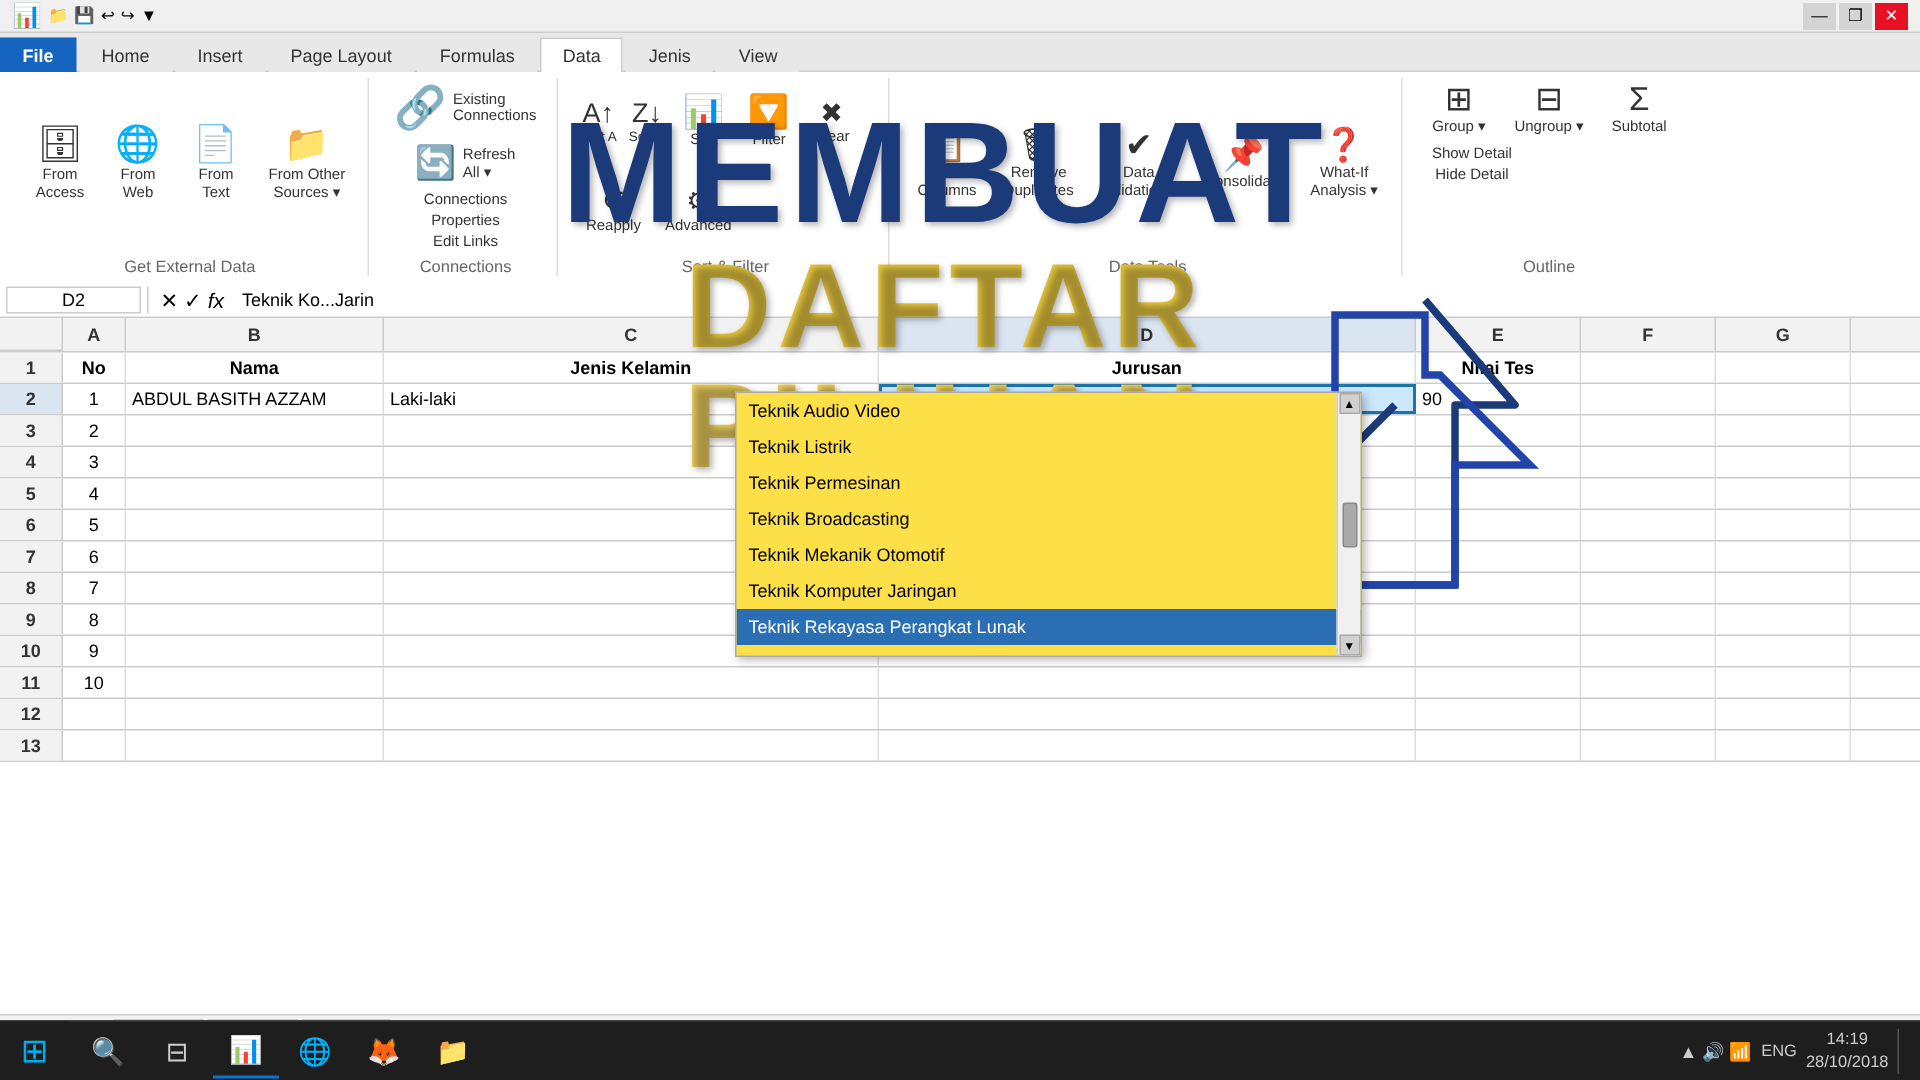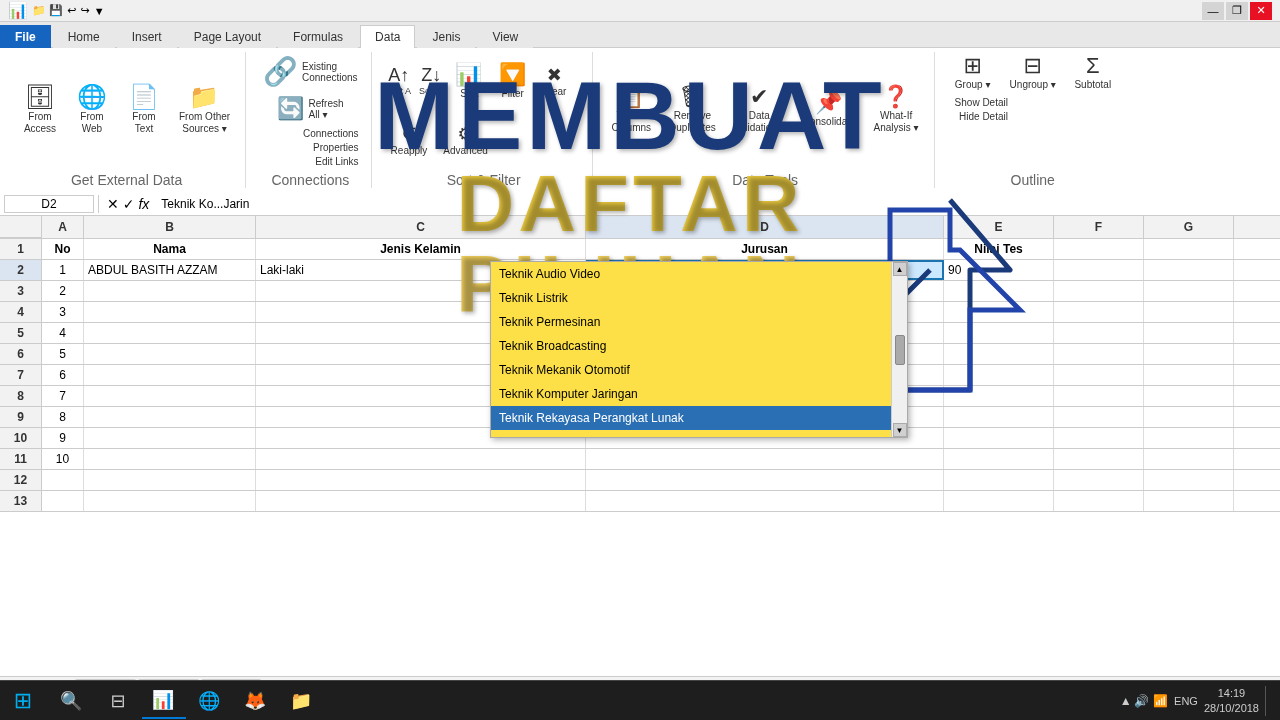--- a/index.html
+++ b/index.html
@@ -34,21 +34,21 @@
       background: #fff; border-color: #ccc; color: #333; font-weight: normal;
     }
     .ribbon-content { display: flex; padding: 4px 8px; gap: 4px; align-items: stretch; min-height: 80px; }
     .ribbon-group {
       display: flex; flex-direction: column; border-right: 1px solid #ddd;
       padding: 0 8px; min-width: 60px; align-items: center;
     }
     .ribbon-group:last-child { border-right: none; }
     .ribbon-group-buttons { display: flex; gap: 4px; flex: 1; align-items: center; }
     .ribbon-group-label {
-      font-size: 14px; color: #666; text-align: center; padding-top: 4px; white-space: nowrap;
+      font-size: 11px; color: #666; text-align: center; padding-top: 4px; white-space: nowrap;
     }
     .ribbon-btn {
       display: flex; flex-direction: column; align-items: center; justify-content: center;
       padding: 2px 6px; cursor: pointer; border: 1px solid transparent;
       border-radius: 2px; min-width: 48px; font-size: 10px; color: #333;
       background: transparent;
     }
     .ribbon-btn .btn-icon { font-size: 24px; line-height: 1; margin-bottom: 2px; }
     .ribbon-btn .btn-label { font-size: 10px; text-align: center; white-space: nowrap; line-height: 1.2; }
 
@@ -193,21 +193,21 @@
       position: absolute; width: 12px; height: 12px; background: #555;
       border-radius: 50%; top: -4px; left: 60%;
     }
 
     .grid-area { overflow: hidden; max-height: 420px; }
 
     
     .conn-small-btns { display: flex; flex-direction: column; gap: 1px; }
     .conn-small-btn {
       font-size: 10px; padding: 1px 4px; cursor: pointer; background: transparent;
-      border: none; color: #333; text-align: right; white-space: nowrap;
+      border: none; color: #333; text-align: center; white-space: nowrap;
     }
   </style>
 </head>
 <body>
 
 <div class="title-bar">
   <div style="display:flex;align-items:center;gap:4px;width:120px;">
     <span style="font-size:16px;">📊</span>
     <span style="font-size:11px;">📁</span>
     <span style="font-size:11px;">💾</span>

